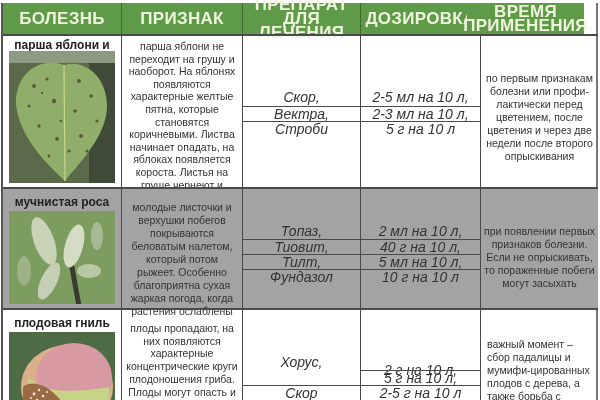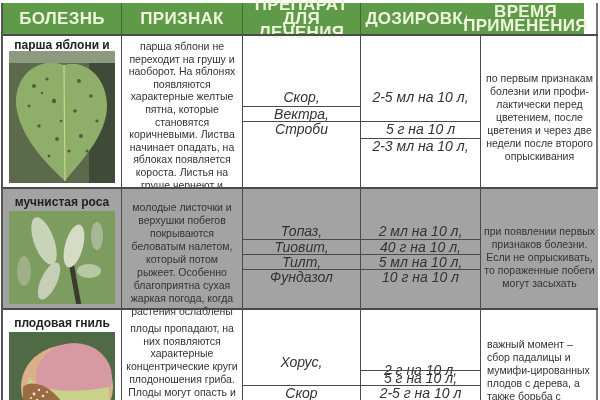--- a/index.html
+++ b/index.html
@@ -67,21 +67,21 @@
     <div class="cell" style="left:119px;width:121px;">
       <div class="sign" style="top:4px;">парша яблони не переходит на грушу и наоборот. На яблонях появляются характерные желтые пятна, которые становятся коричневыми. Листва начинает опадать, на яблоках появляется короста. Листья на груше чернеют и засыхают</div>
     </div>
     <div class="cell" style="left:240px;width:118px;">
       <div class="sub" style="top:54px;">Скор,</div>
       <div class="sub line" style="top:70px;">Вектра,</div>
       <div class="sub line" style="top:85px;">Строби</div>
     </div>
     <div class="cell" style="left:358px;width:120px;">
       <div class="sub" style="top:54px;">2-5 мл на 10 л,</div>
-      <div class="sub line" style="top:70px;margin-top:32px;">2-3 мл на 10 л,</div>
+      <div class="sub line" style="top:70px;">2-3 мл на 10 л,</div>
       <div class="sub line" style="top:85px;">5 г на 10 л</div>
     </div>
     <div class="cell" style="left:478px;width:117px;border-right:none;">
       <div class="timing" style="top:36px;">по первым признакам болезни или профи-лактически перед цветением, после цветения и через две недели после второго опрыскивания</div>
     </div>
   </div>
 
   <div class="row green" style="top:184px;height:121px;">
     <div class="cell" style="left:0;width:119px;">
       <div class="dname" style="top:6px;">мучнистая роса</div>

